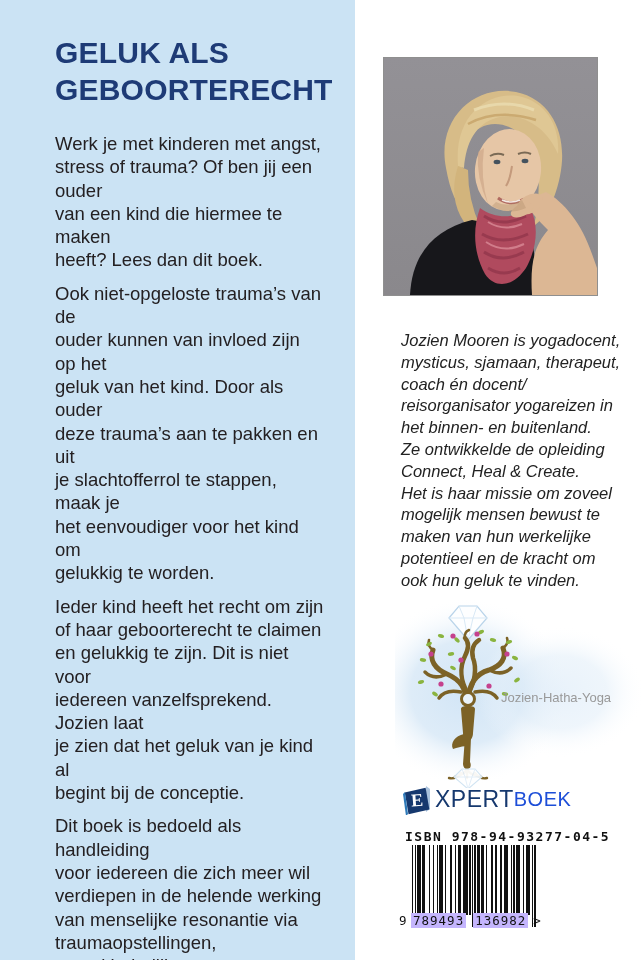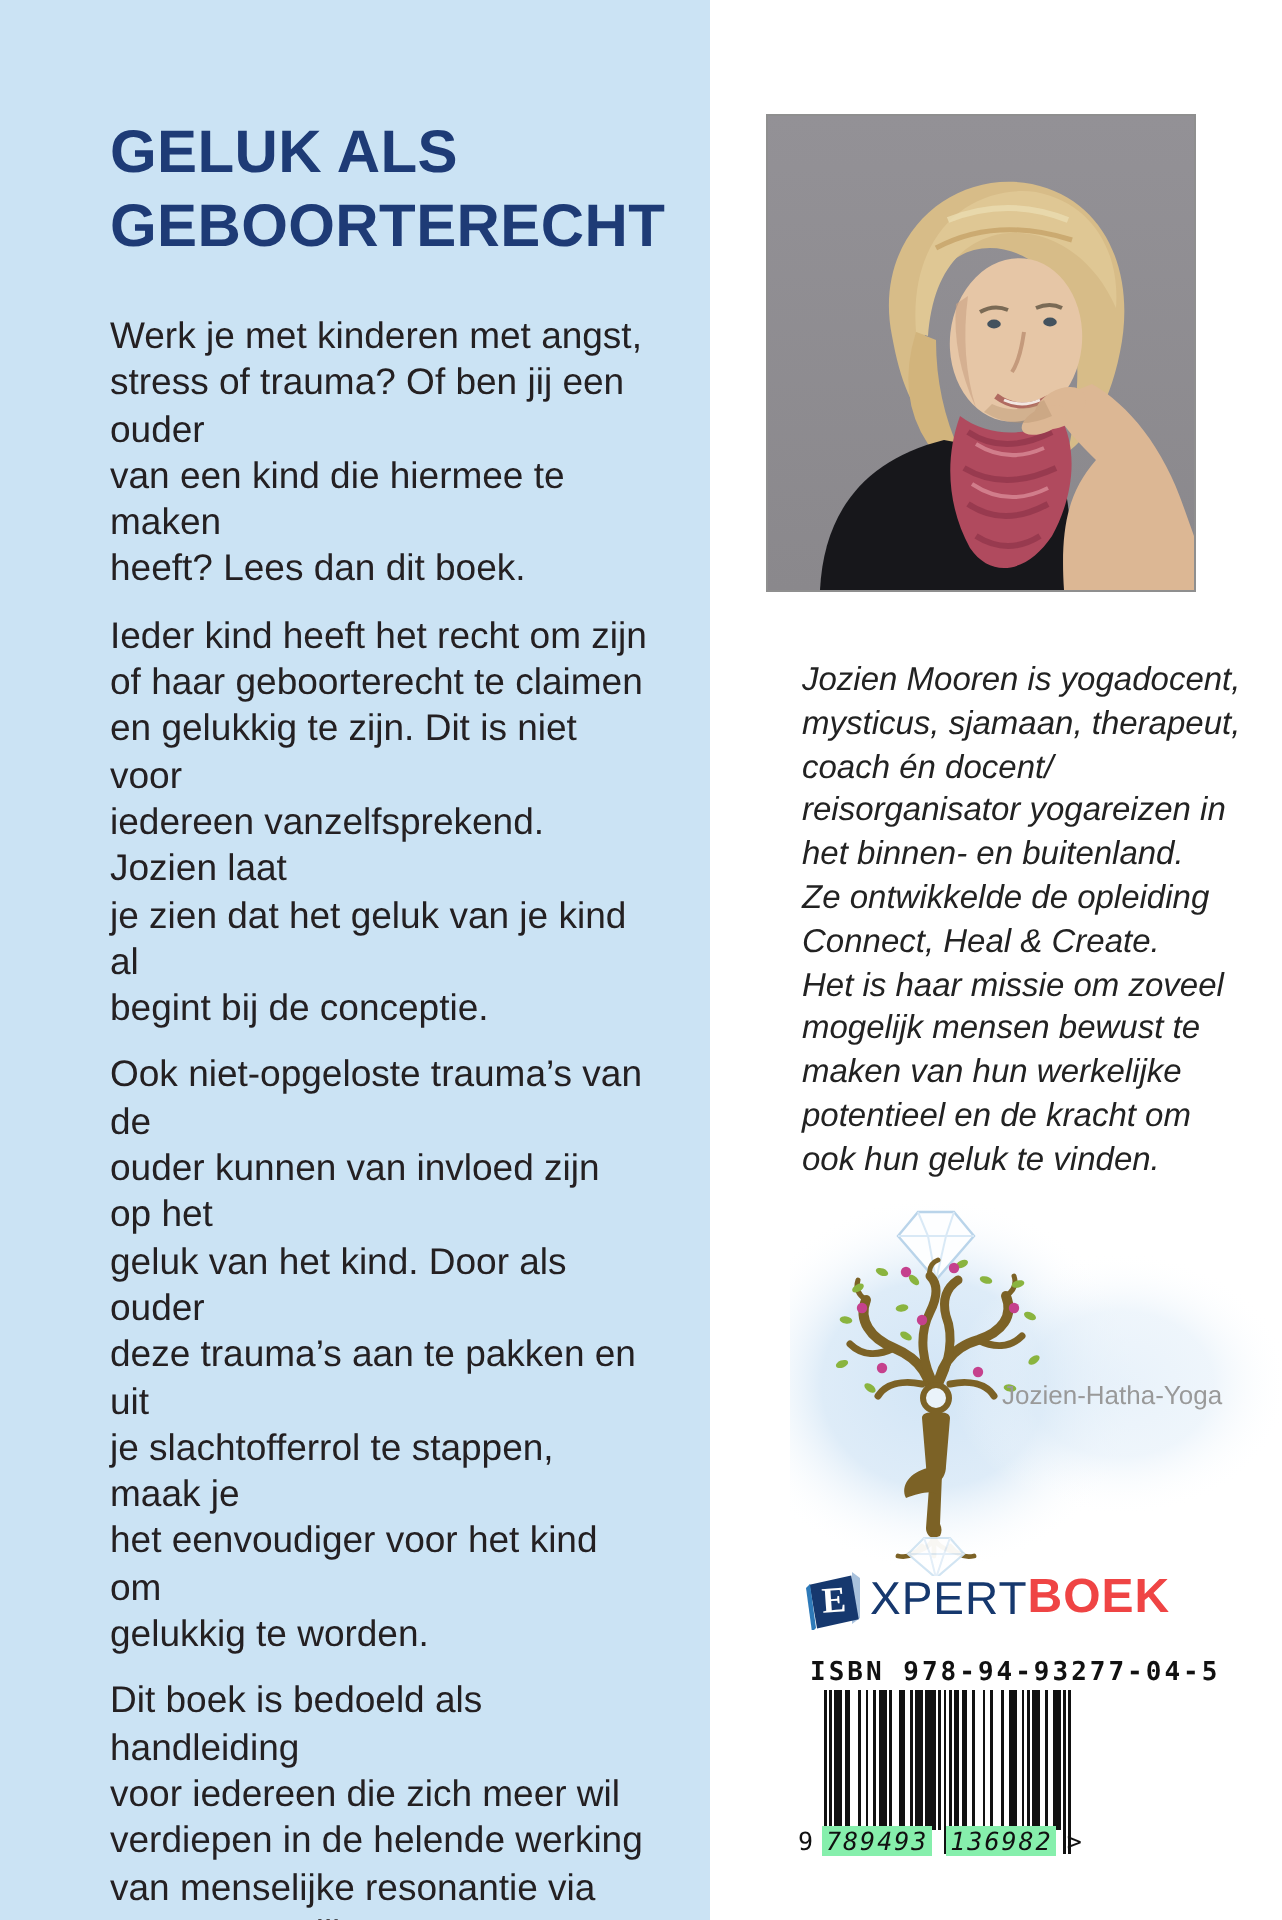--- a/index.html
+++ b/index.html
@@ -1,74 +1,74 @@
 <!DOCTYPE html>
 <html><head>
 <meta charset="utf-8">
 <style>
   html,body{margin:0;padding:0;background:#ffffff;}
   .page{position:relative;width:641px;height:960px;overflow:hidden;background:#ffffff;
         font-family:"Liberation Sans",sans-serif;}
   
   .blurb{position:absolute;left:0;top:0;width:355px;height:960px;background:#cbe3f4;
-         box-sizing:border-box;padding:58px 18px 0 55px;}
+         box-sizing:border-box;padding:34px 18px 0 55px;}
   .title{margin:0;white-space:pre-line;color:#1e3b76;font-size:30px;line-height:37px;
          font-weight:700;letter-spacing:0.2px;}
   .paras{margin-top:24px;}
   .para{margin:0 12px 10px 0;white-space:pre-line;color:#242022;font-size:18.5px;line-height:23.3px;}
   
   .author-col{position:absolute;left:355px;top:0;width:286px;height:960px;background:#ffffff;}
   .photo{position:absolute;left:29px;top:58px;width:213px;height:237px;margin:0;
          outline:1px solid #8f8f8f;}
   .photo svg{display:block;width:213px;height:237px;}
   .bio{position:absolute;left:30px;top:314px;margin:16px;white-space:pre-line;
        font-style:italic;color:#222222;font-size:16.5px;line-height:21.8px;}
   .yoga-logo{position:absolute;left:40px;top:596px;width:246px;height:192px;}
   .yoga-logo svg{display:block;width:246px;height:192px;}
   .publisher{position:absolute;left:47px;top:782px;display:flex;align-items:center;height:34px;}
   .book-icon svg{display:block;width:30px;height:32px;margin-right:3px;}
   .pub-dark{color:#16386e;font-weight:400;font-size:23px;letter-spacing:0.5px;}
-  .pub-light{color:#ef4444;font-weight:700;font-size:24px;letter-spacing:0.5px;}
+  .pub-light{color:#1d4ed8;font-weight:400;font-size:20px;letter-spacing:0.5px;}
   .isbn-label{position:absolute;left:50px;top:829px;font-family:"DejaVu Sans Mono",monospace;
               font-weight:700;font-size:13px;letter-spacing:1.5px;color:#111111;}
   .barcode{position:absolute;left:44px;top:845px;width:160px;height:90px;}
   .barcode svg{position:absolute;left:13px;top:0;display:block;}
   .barcode svg rect{fill:#111111;}
   .bc-digits{position:absolute;left:0;top:68px;display:flex;align-items:baseline;
              font-family:"DejaVu Sans Mono",monospace;font-size:12.5px;color:#111111;}
   .bc-digits .d9{width:12px;}
-  .bc-digits .grp{background:#86efac;padding:0 2px;margin-right:7px;letter-spacing:1px;font-style:italic;}
+  .bc-digits .grp{background:#c4b5fd;padding:0 2px;margin-right:7px;letter-spacing:1px;}
   .bc-digits .mark{margin-left:-2px;}
 </style>
 </head>
 <body>
 
 <div class="page">
 
   <section class="blurb">
     <h1 class="title">GELUK ALS
 GEBOORTERECHT</h1>
     <div class="paras">
       <p class="para">Werk je met kinderen met angst,
 stress of trauma? Of ben jij een ouder
 van een kind die hiermee te maken
 heeft? Lees dan dit boek.</p>
-      <p class="para">Ieder kind heeft het recht om zijn
-of haar geboorterecht te claimen
-en gelukkig te zijn. Dit is niet voor
-iedereen vanzelfsprekend. Jozien laat
-je zien dat het geluk van je kind al
-begint bij de conceptie.</p>
       <p class="para">Ook niet-opgeloste trauma’s van de
 ouder kunnen van invloed zijn op het
 geluk van het kind. Door als ouder
 deze trauma’s aan te pakken en uit
 je slachtofferrol te stappen, maak je
 het eenvoudiger voor het kind om
 gelukkig te worden.</p>
+      <p class="para">Ieder kind heeft het recht om zijn
+of haar geboorterecht te claimen
+en gelukkig te zijn. Dit is niet voor
+iedereen vanzelfsprekend. Jozien laat
+je zien dat het geluk van je kind al
+begint bij de conceptie.</p>
       <p class="para">Dit boek is bedoeld als handleiding
 voor iedereen die zich meer wil
 verdiepen in de helende werking
 van menselijke resonantie via
 traumaopstellingen, vroegkinderlijk
 trauma, de verwoestende gevolgen
 en de mogelijkheden voor heling.</p>
 
     </div>
   </section>

